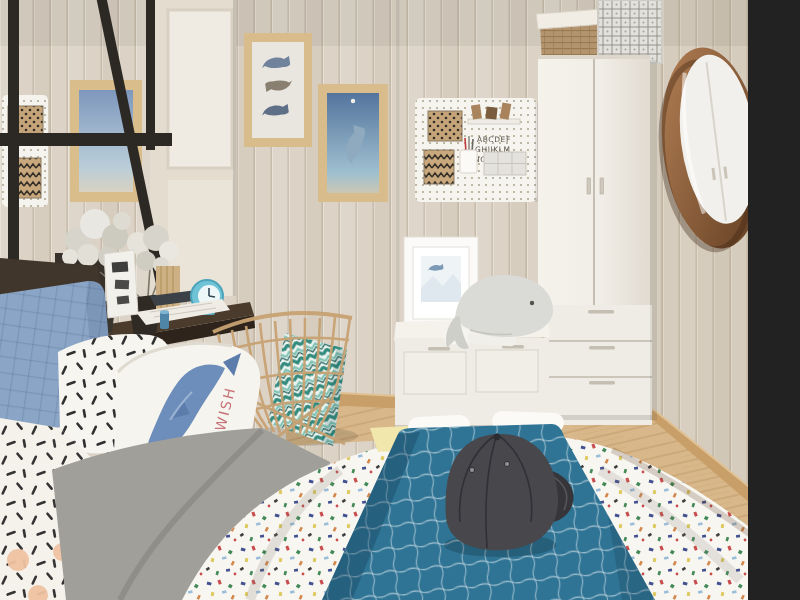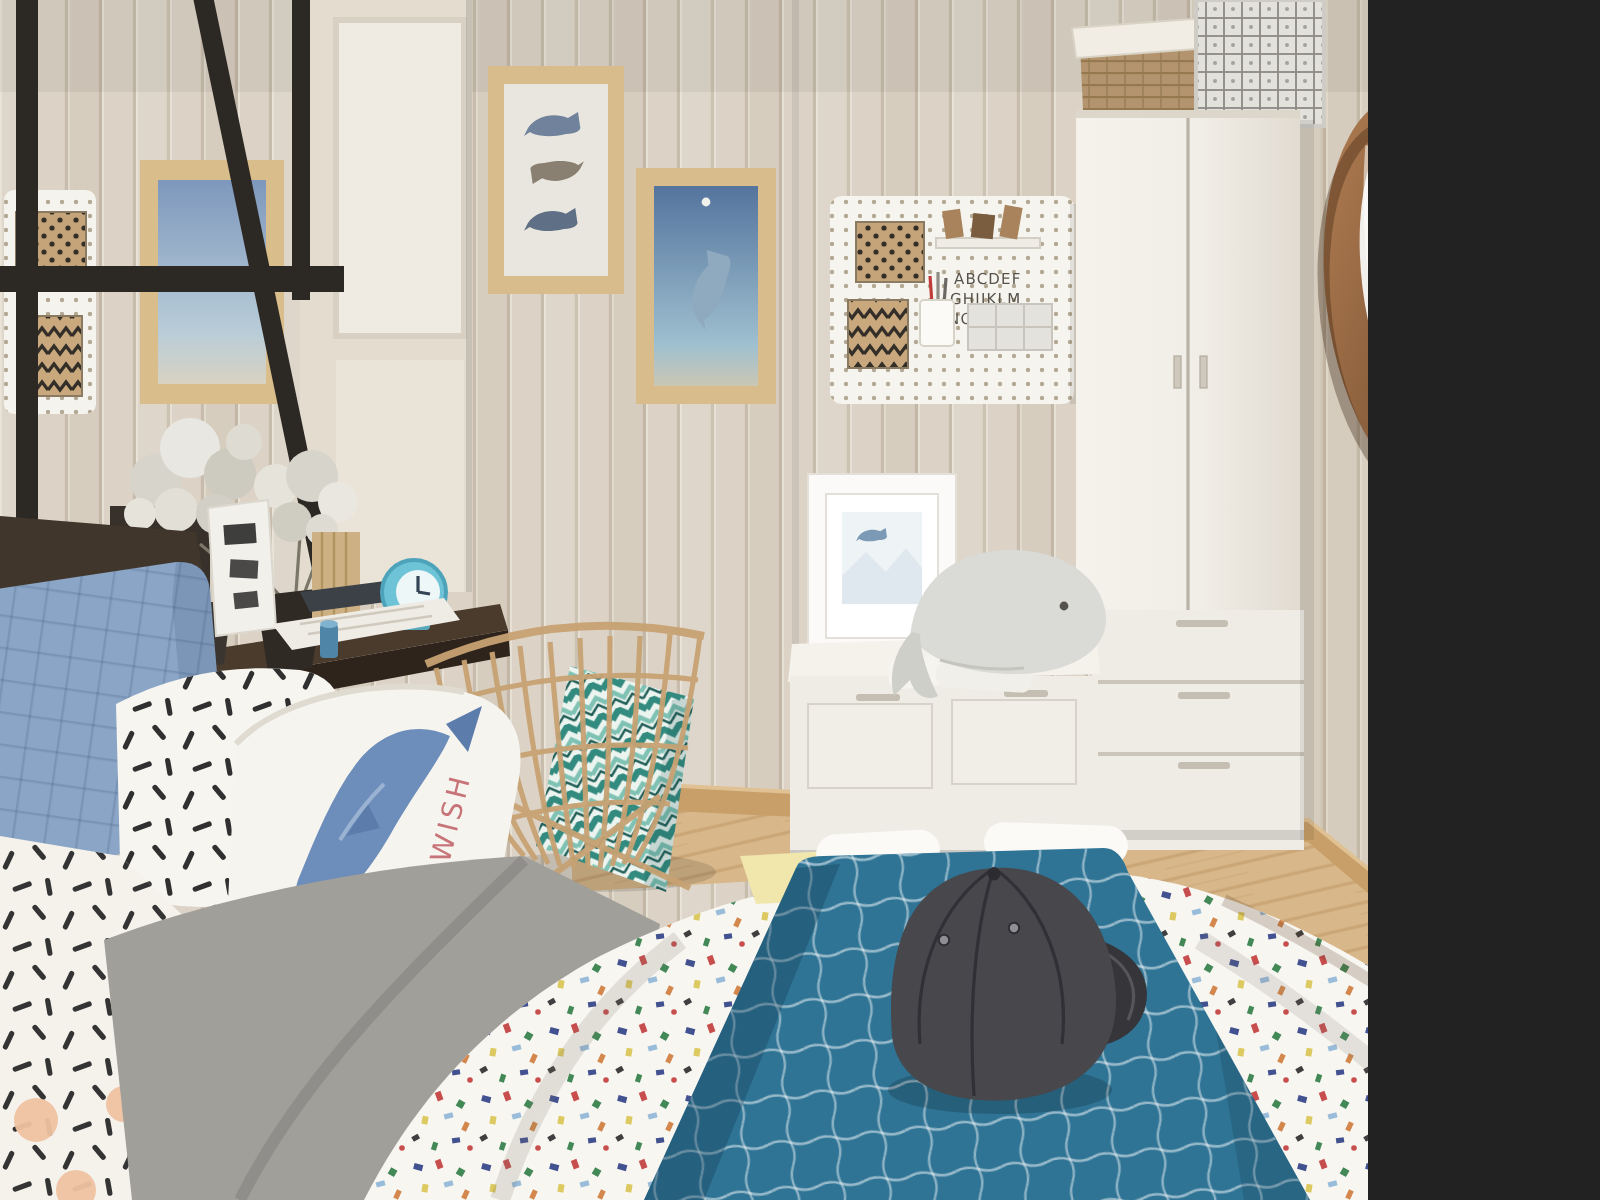--- a/index.html
+++ b/index.html
@@ -1,16 +1,16 @@
 <!DOCTYPE html>
 <html><head>
 <meta charset="utf-8">
 <style>
   html,body{margin:0;padding:0;background:#222;}
-  .scene{position:relative;width:684px;height:600px;overflow:hidden;
+  .scene{position:relative;width:748px;height:600px;overflow:hidden;
          font-family:"DejaVu Sans",sans-serif;background:#a3a3a3;}
   svg{display:block;}
   text{font-family:"DejaVu Sans",sans-serif;}
 </style>
 </head>
 <body>
 
 <div class="scene">
 <svg width="800" height="600" viewBox="0 0 800 600">
 <defs>

